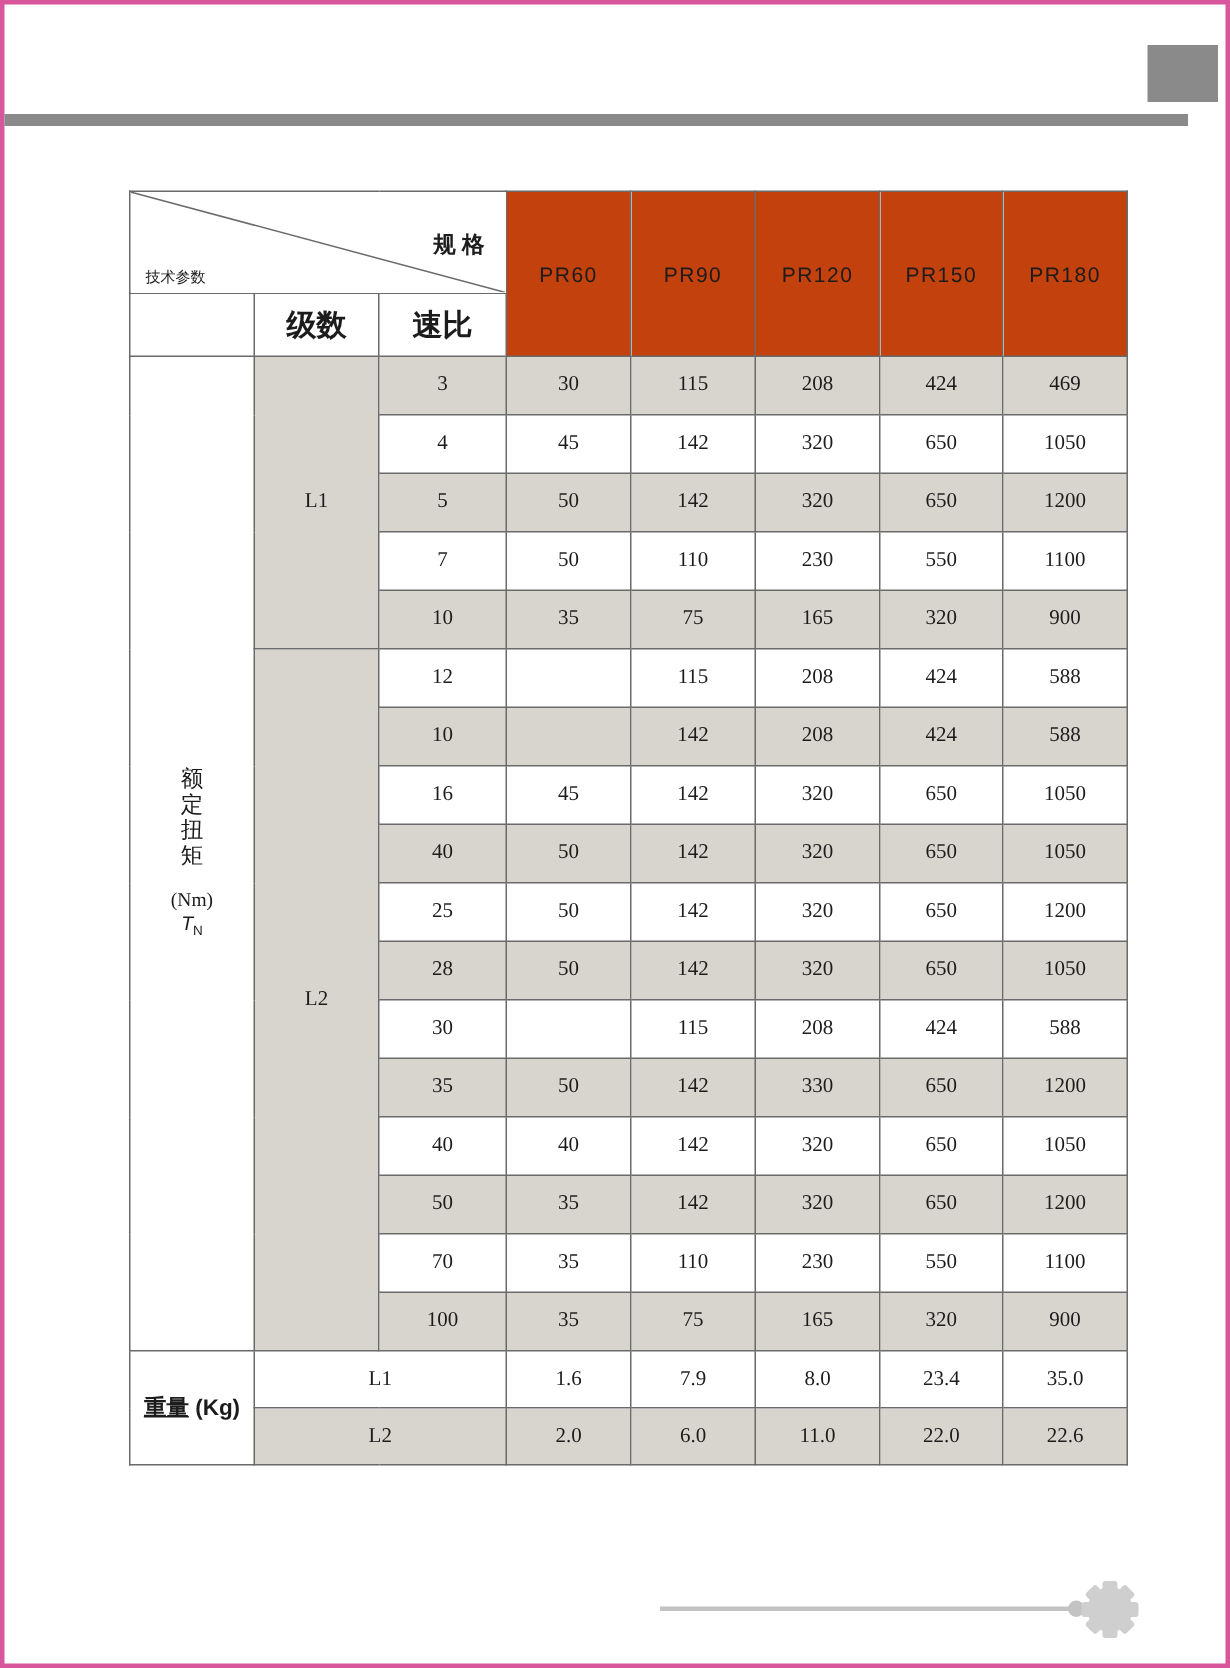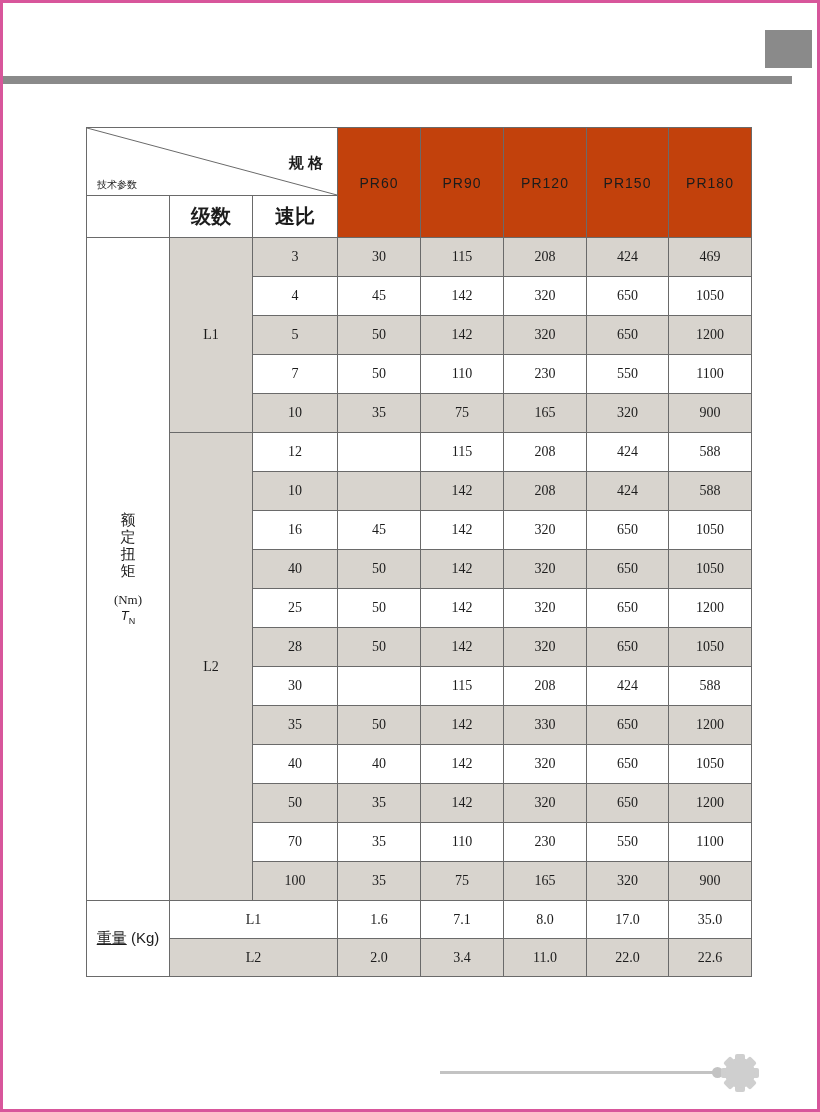--- a/index.html
+++ b/index.html
@@ -35,21 +35,21 @@
   td.diag{position:relative;background:#fff;}
   td.diag svg{position:absolute;inset:0;width:100%;height:100%;}
   .diag-top{position:absolute;top:26px;right:14px;font-weight:bold;font-size:15px;}
   .diag-bottom{position:absolute;bottom:3px;left:10px;font-weight:normal;font-size:10px;}
   
   .vchars{font-family:"Liberation Serif",serif;font-size:15px;line-height:17px;}
   .unit{font-family:"Liberation Serif",serif;font-size:13px;margin-top:12px;}
   .sym{font-family:Liberation Sans, sans-serif;font-size:13px;}
   .sym sub{font-size:9px;}
   
-  td.wlabel{background:#fff;font-weight:normal;font-size:15px;margin-top:28px;}
+  td.wlabel{background:#fff;font-weight:bold;font-size:15px;margin-top:28px;}
   td.wlabel .ul{text-decoration:underline;}
   td.wstage{font-family:"Liberation Serif",serif;font-size:14px;}
   
   .footer-line{position:absolute;left:437px;top:1068px;width:278px;height:3px;background:#c3c3c3;}
   .footer-dot{position:absolute;left:709px;top:1064px;width:11px;height:11px;border-radius:50%;background:#c3c3c3;}
   .footer-gear{position:absolute;left:715px;top:1048px;width:44px;height:44px;}
   .footer-gear text{font-family:"Liberation Sans",sans-serif;font-size:16px;font-weight:bold;fill:#2b2b2b;}
 </style>
 </head>
 <body>
@@ -237,29 +237,29 @@
           <td class="num g">35</td>
           <td class="num g">75</td>
           <td class="num g">165</td>
           <td class="num g">320</td>
           <td class="num g">900</td>
         </tr>
         <tr class="wrow">
           <td class="wlabel" rowspan="2"><span class="ul">重量</span><span> (Kg)</span></td>
           <td class="wstage" colspan="2">L1</td>
           <td class="num">1.6</td>
-          <td class="num">7.1</td>
+          <td class="num">7.9</td>
           <td class="num">8.0</td>
-          <td class="num">17.0</td>
+          <td class="num">23.4</td>
           <td class="num">35.0</td>
         </tr>
         <tr class="wrow">
           <td class="wstage g" colspan="2">L2</td>
           <td class="num g">2.0</td>
-          <td class="num g">3.4</td>
+          <td class="num g">6.0</td>
           <td class="num g">11.0</td>
           <td class="num g">22.0</td>
           <td class="num g">22.6</td>
         </tr>
       </tbody>
   </table>
 
   <div class="footer-line"></div>
   <div class="footer-dot"></div>
   <svg class="footer-gear" viewBox="0 0 44 44">

